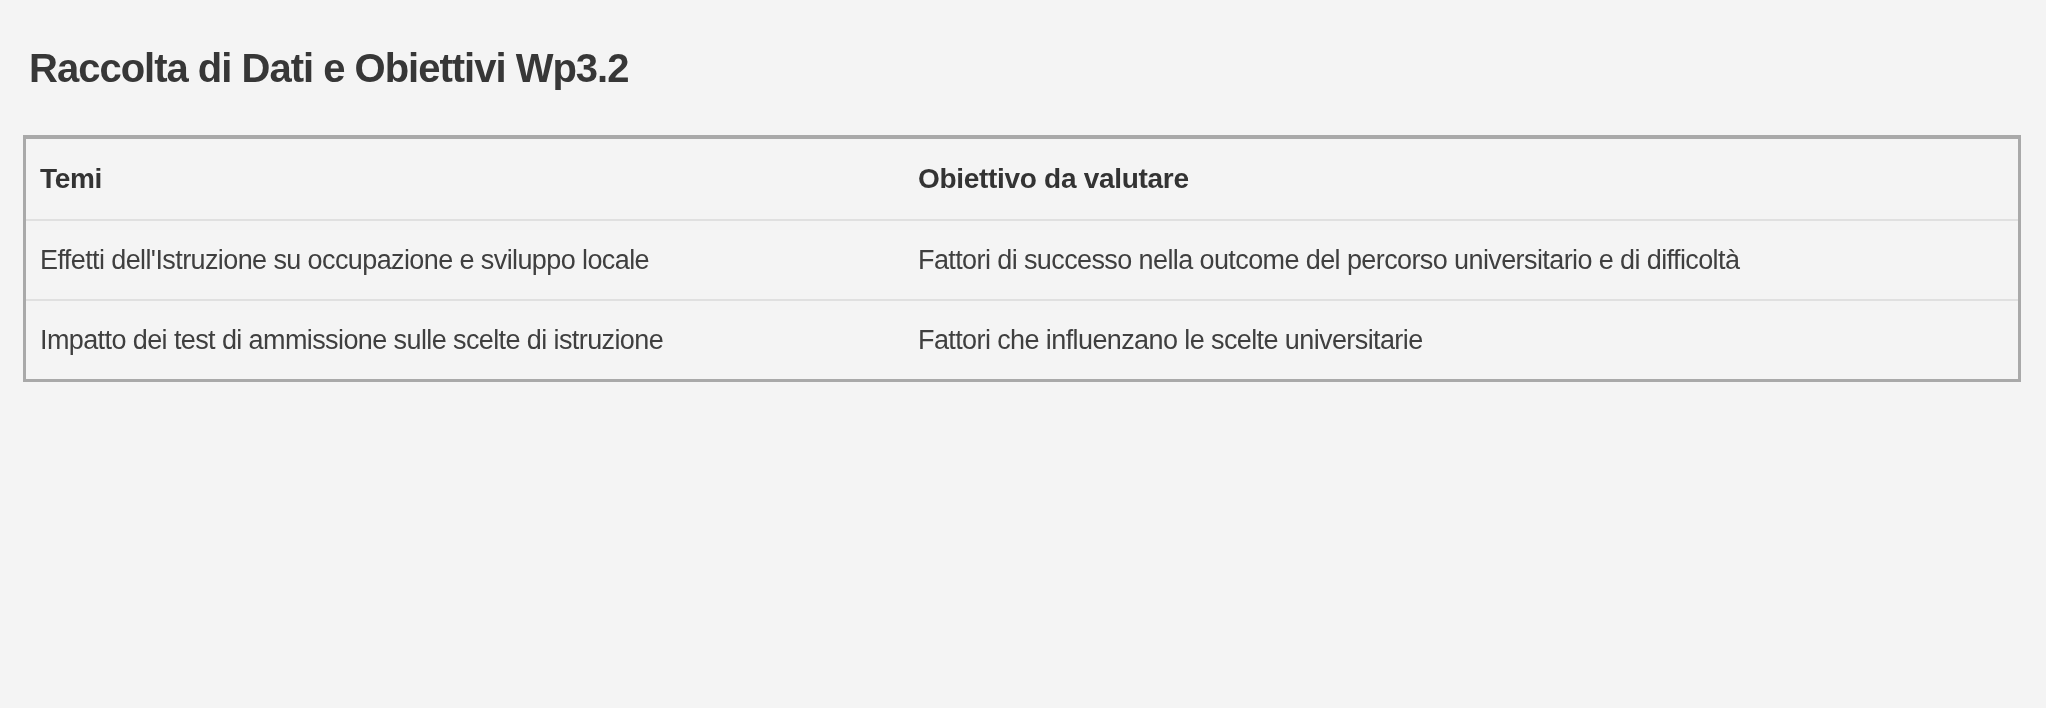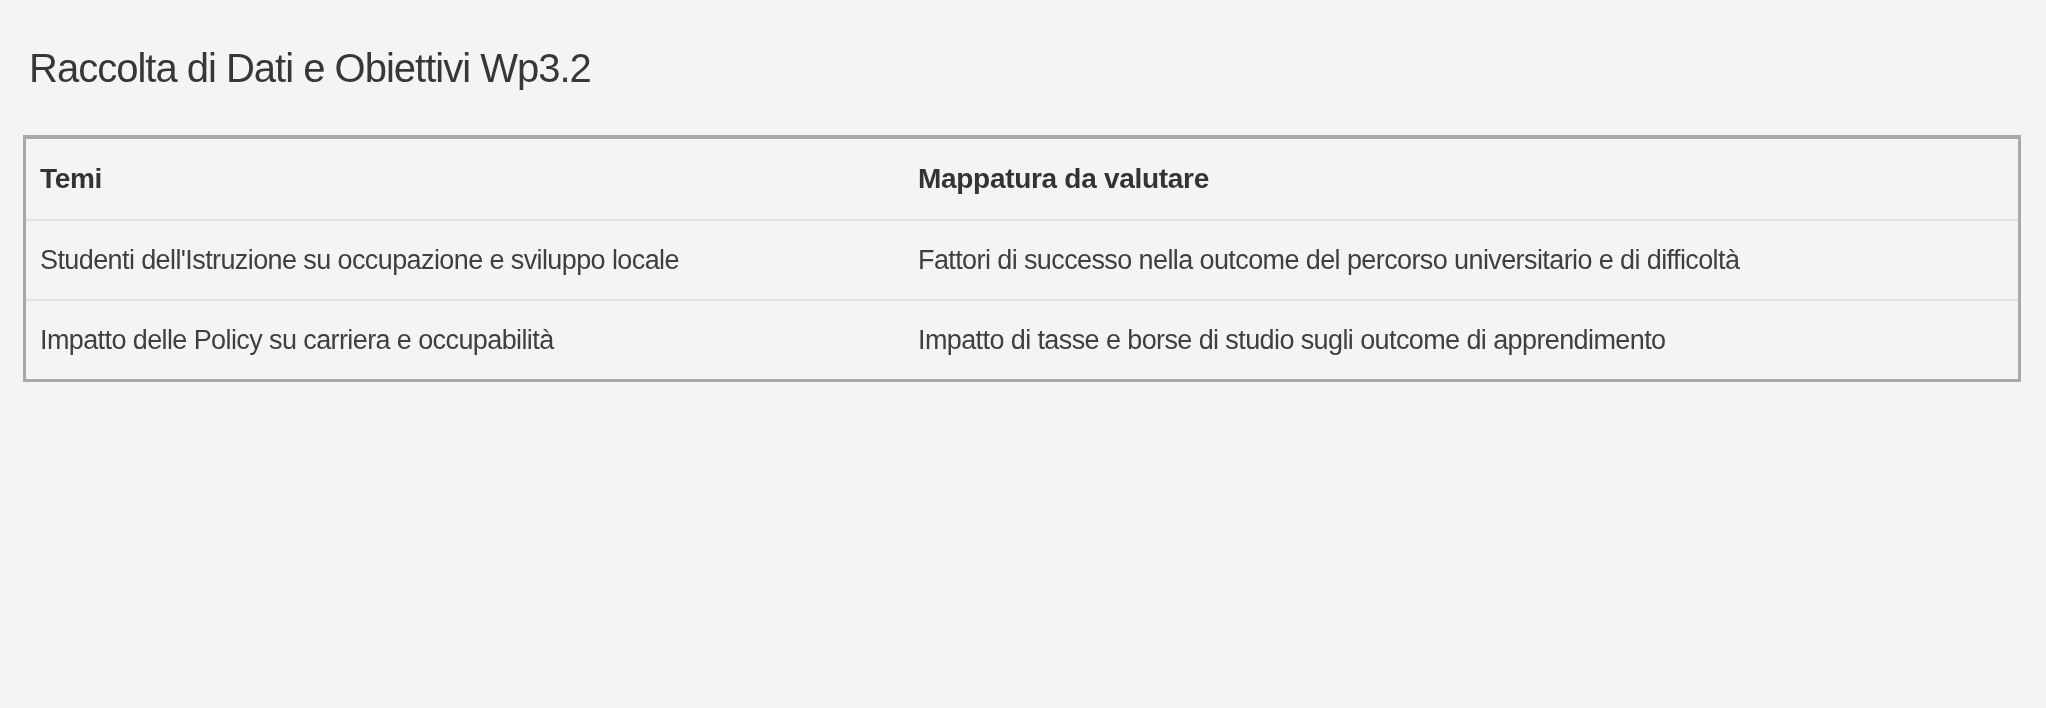--- a/index.html
+++ b/index.html
@@ -17,21 +17,21 @@
     width: 2046px;
     height: 708px;
     background: #f4f4f4;
   }
 
   .page-title {
     position: absolute;
     left: 29px;
     top: 44px;
     font-size: 40px;
-    font-weight: 400;
+    font-weight: 700;
     letter-spacing: -1px;
     color: #373737;
     line-height: 1.2;
     white-space: nowrap;
   }
 
   .data-table {
     position: absolute;
     left: 23px;
     top: 135px;
@@ -81,28 +81,28 @@
   <h1 class="page-title">Raccolta di Dati e Obiettivi Wp3.2</h1>
 
   <table class="data-table">
     <colgroup>
       <col class="col-temi">
       <col class="col-obiettivo">
     </colgroup>
     <thead>
       <tr>
         <th>Temi</th>
-        <th>Mappatura da valutare</th>
+        <th>Obiettivo da valutare</th>
       </tr>
     </thead>
     <tbody>
       <tr>
-        <td>Studenti dell'Istruzione su occupazione e sviluppo locale</td>
+        <td>Effetti dell'Istruzione su occupazione e sviluppo locale</td>
         <td>Fattori di successo nella outcome del percorso universitario e di difficoltà</td>
       </tr>
       <tr>
-        <td>Impatto delle Policy su carriera e occupabilità</td>
-        <td>Impatto di tasse e borse di studio sugli outcome di apprendimento</td>
+        <td>Impatto dei test di ammissione sulle scelte di istruzione</td>
+        <td>Fattori che influenzano le scelte universitarie</td>
       </tr>
     </tbody>
   </table>
 
 </div>
 
 </body></html>

